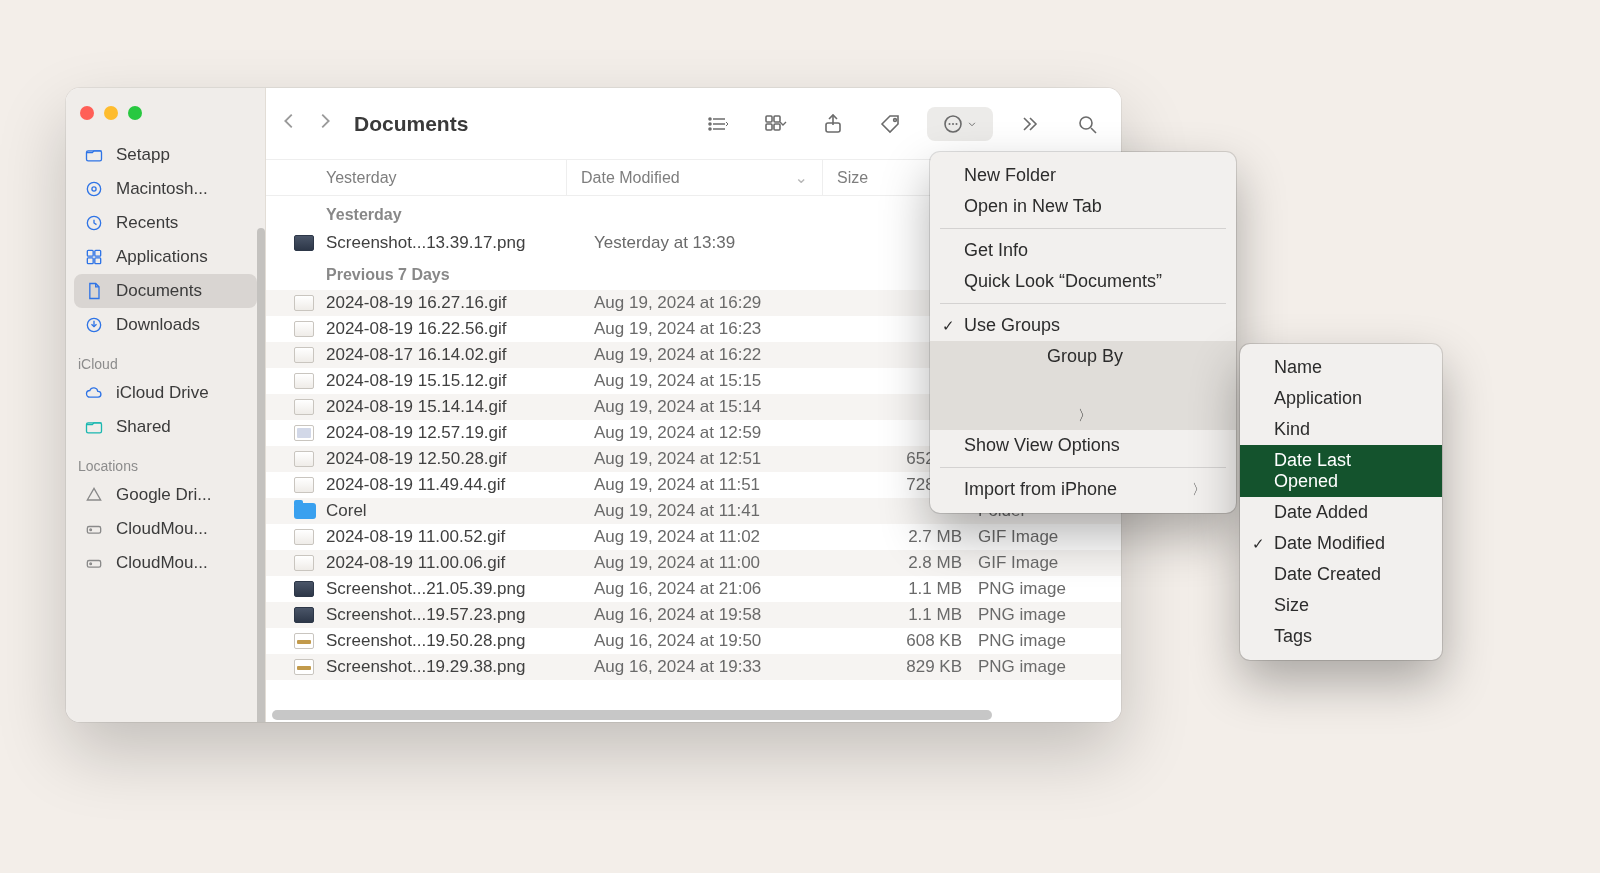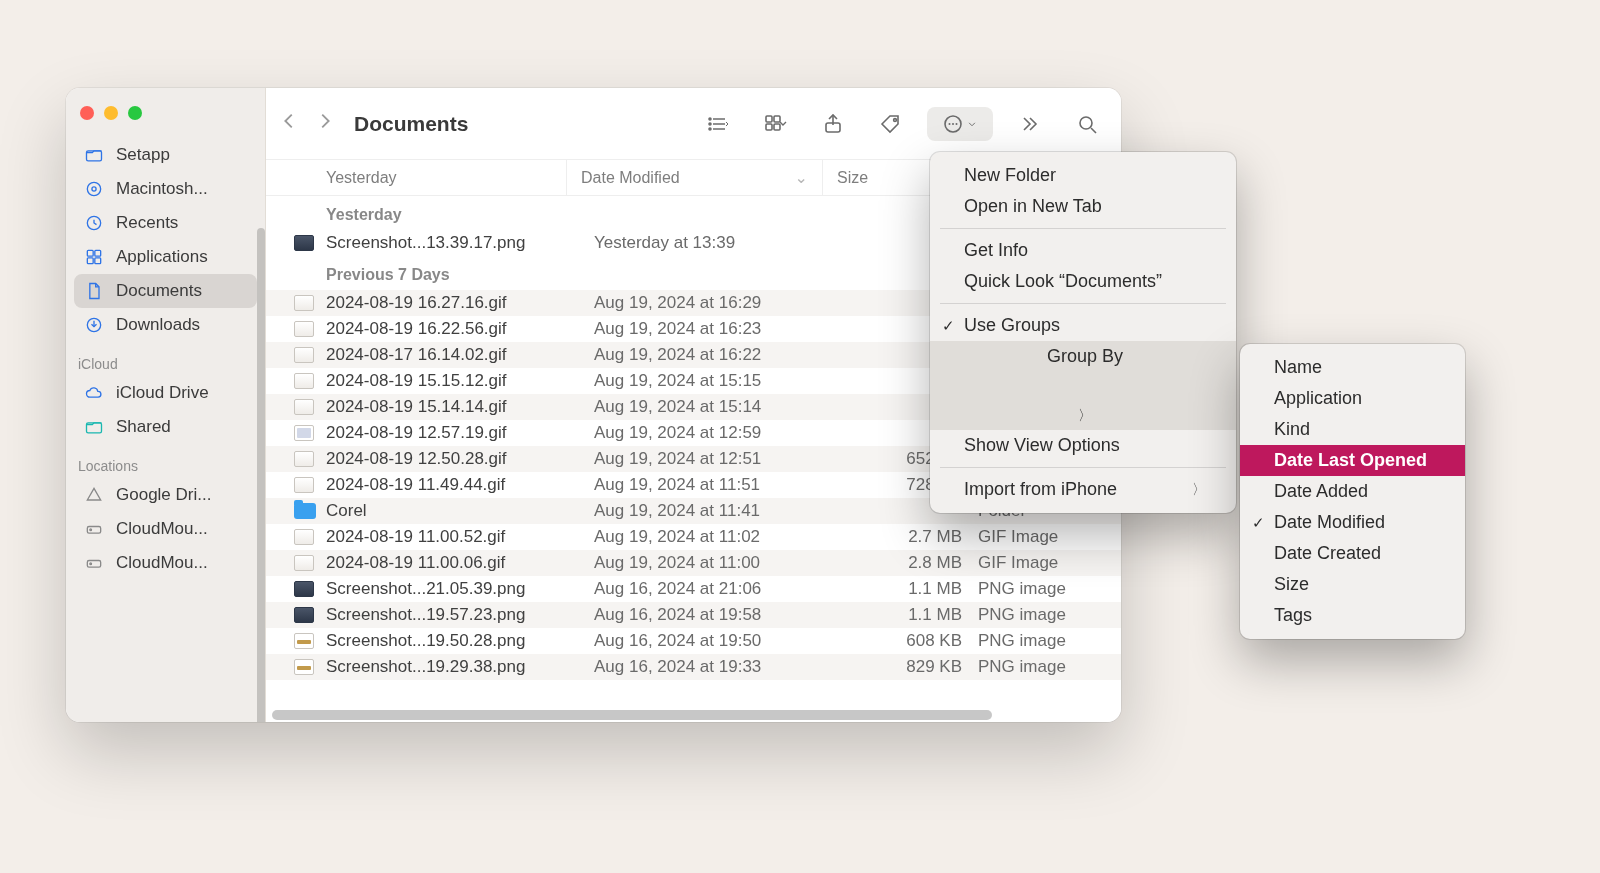--- a/index.html
+++ b/index.html
@@ -103,28 +103,28 @@
     .bottom-scroll .thumb { height:10px; width: 720px; border-radius:5px; background: rgba(0,0,0,.22); }
 
     
     .menu {
       position: absolute; background: #f2f0ee; border-radius: 10px;
       box-shadow: 0 22px 50px rgba(0,0,0,.30), 0 0 0 1px rgba(0,0,0,.12);
       padding: 8px 0; font-size: 18px; color: #2c2c2c;
     }
     .menu .mi { padding: 5px 30px 5px 34px; position: relative; display:flex; align-items:center; justify-content:space-between; gap:40px;}
     .menu .mi.hl { background: #e0ddd9; flex-direction: column; }
-    .menu .mi.sel { background: #be185d; color:#fff;font-weight:bold; }
+    .menu .mi.sel { background: #14532d; color:#fff; }
     .menu .sep { height:1px; background: rgba(0,0,0,.12); margin: 6px 10px; }
     .menu .chk::before { content: "✓"; position: absolute; left: 12px; font-size: 15px; }
     .menu .chev { font-size: 14px; color:#5a5a5a;}
     .menu .mi.hl .chev { color:#3a3a3a;}
 
     #menu-main { left: 930px; top: 152px; width: 306px; }
-    #menu-sub  { left: 1240px; top: 344px; width: 225px; }
+    #menu-sub  { left: 1240px; top: 344px; width: 202px; }
   </style>
 </head>
 <body>
 
 <div class="window">
 
   <aside class="sidebar">
     <div class="traffic">
       <span class="tl red"></span>
       <span class="tl yellow"></span>

